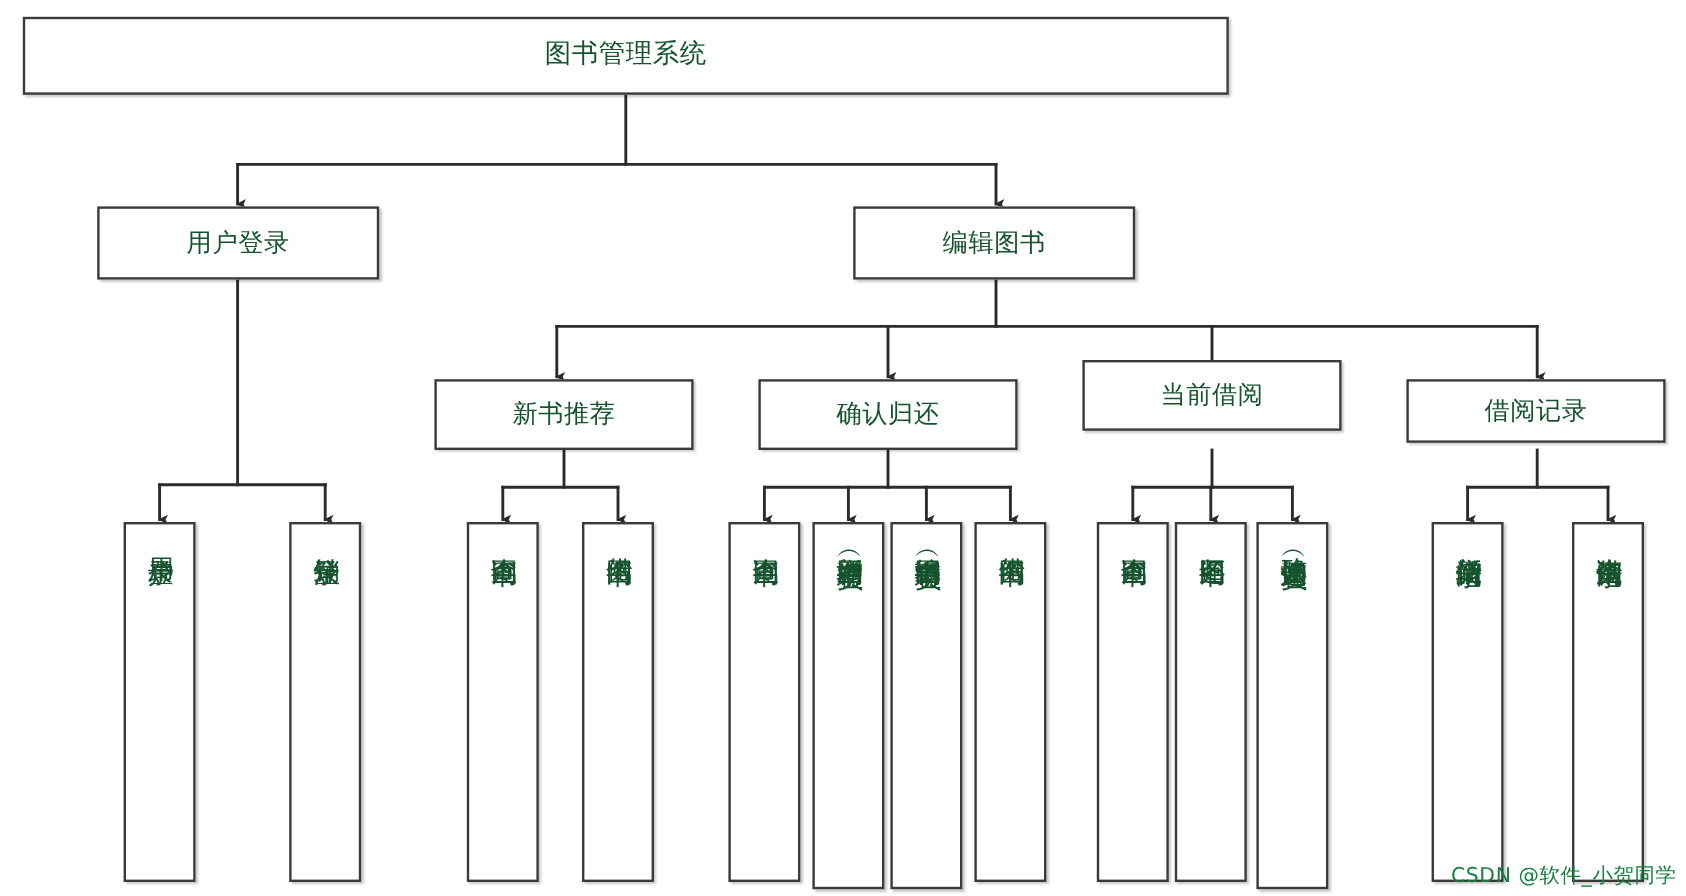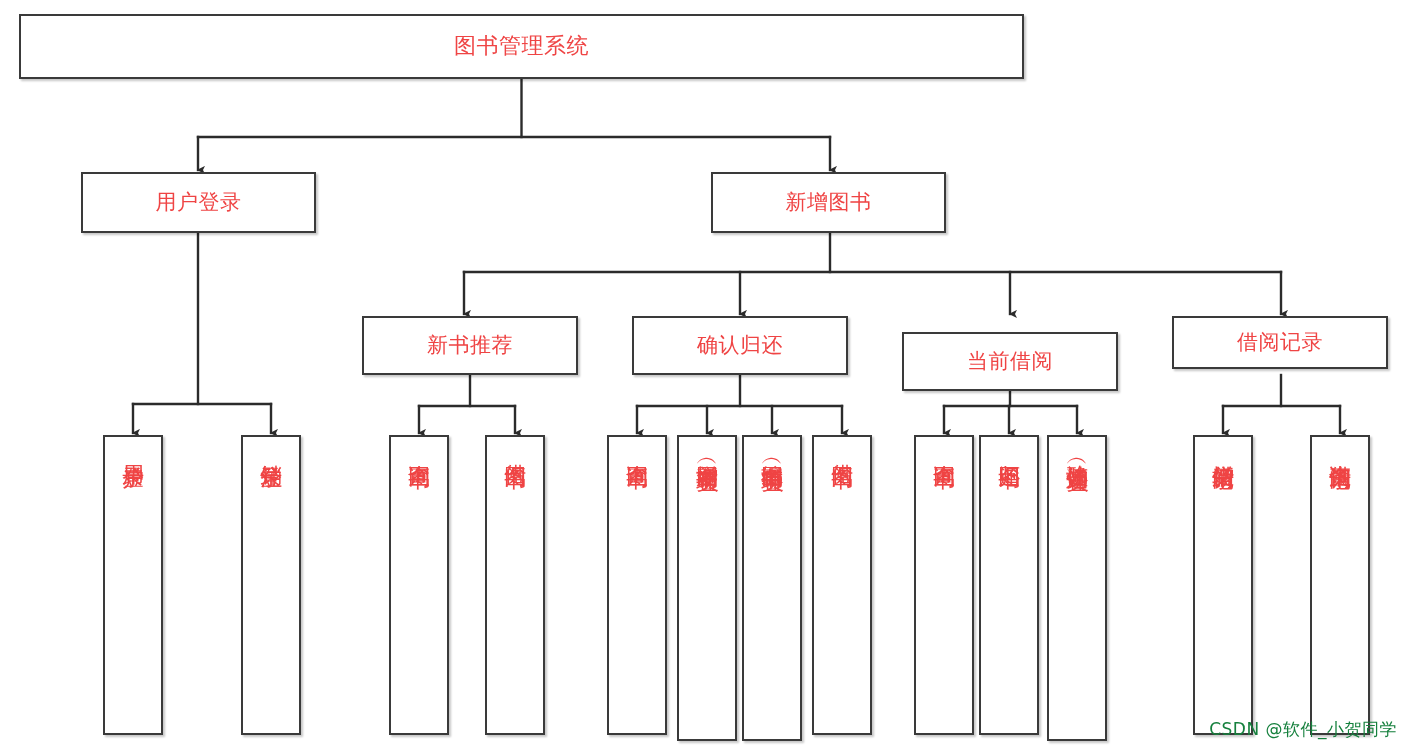--- a/index.html
+++ b/index.html
@@ -29,21 +29,21 @@
     position: absolute;
     box-sizing: border-box;
     background: #ffffff;
     border: 2px solid #3a3a3a;
     box-shadow: 2px 2px 2px rgba(0,0,0,0.22);
     display: flex;
     align-items: center;
     justify-content: center;
   }
   .node-label {
-    color: #ef4444;
+    color: #14532d;
     line-height: 1.12;
     text-align: center;
     white-space: pre;
   }
   .node.horizontal .node-label {
     font-size: 21px;
     letter-spacing: 0.5px;
   }
   .node.horizontal.root .node-label {
     font-size: 22px;
@@ -128,30 +128,30 @@
   </svg>
 
   <div class="node horizontal root" style="left:19px; top:14px; width:1005px; height:65px;">
     <span class="node-label">图书管理系统</span>
   </div>
 
   <div class="node horizontal" style="left:81px; top:172px; width:235px; height:61px;">
     <span class="node-label">用户登录</span>
   </div>
   <div class="node horizontal" style="left:711px; top:172px; width:235px; height:61px;">
-    <span class="node-label">新增图书</span>
+    <span class="node-label">编辑图书</span>
   </div>
 
   <div class="node horizontal" style="left:362px; top:316px; width:216px; height:59px;">
     <span class="node-label">新书推荐</span>
   </div>
   <div class="node horizontal" style="left:632px; top:316px; width:216px; height:59px;">
     <span class="node-label">确认归还</span>
   </div>
-  <div class="node horizontal" style="left:902px; top:332px; width:216px; height:59px;">
+  <div class="node horizontal" style="left:902px; top:300px; width:216px; height:59px;">
     <span class="node-label">当前借阅</span>
   </div>
   <div class="node horizontal" style="left:1172px; top:316px; width:216px; height:53px;">
     <span class="node-label">借阅记录</span>
   </div>
 
   <div class="node vertical" style="left:103px; top:435px; width:60px; height:300px;">
     <span class="node-label">用户登录</span>
   </div>
   <div class="node vertical" style="left:241px; top:435px; width:60px; height:300px;">

